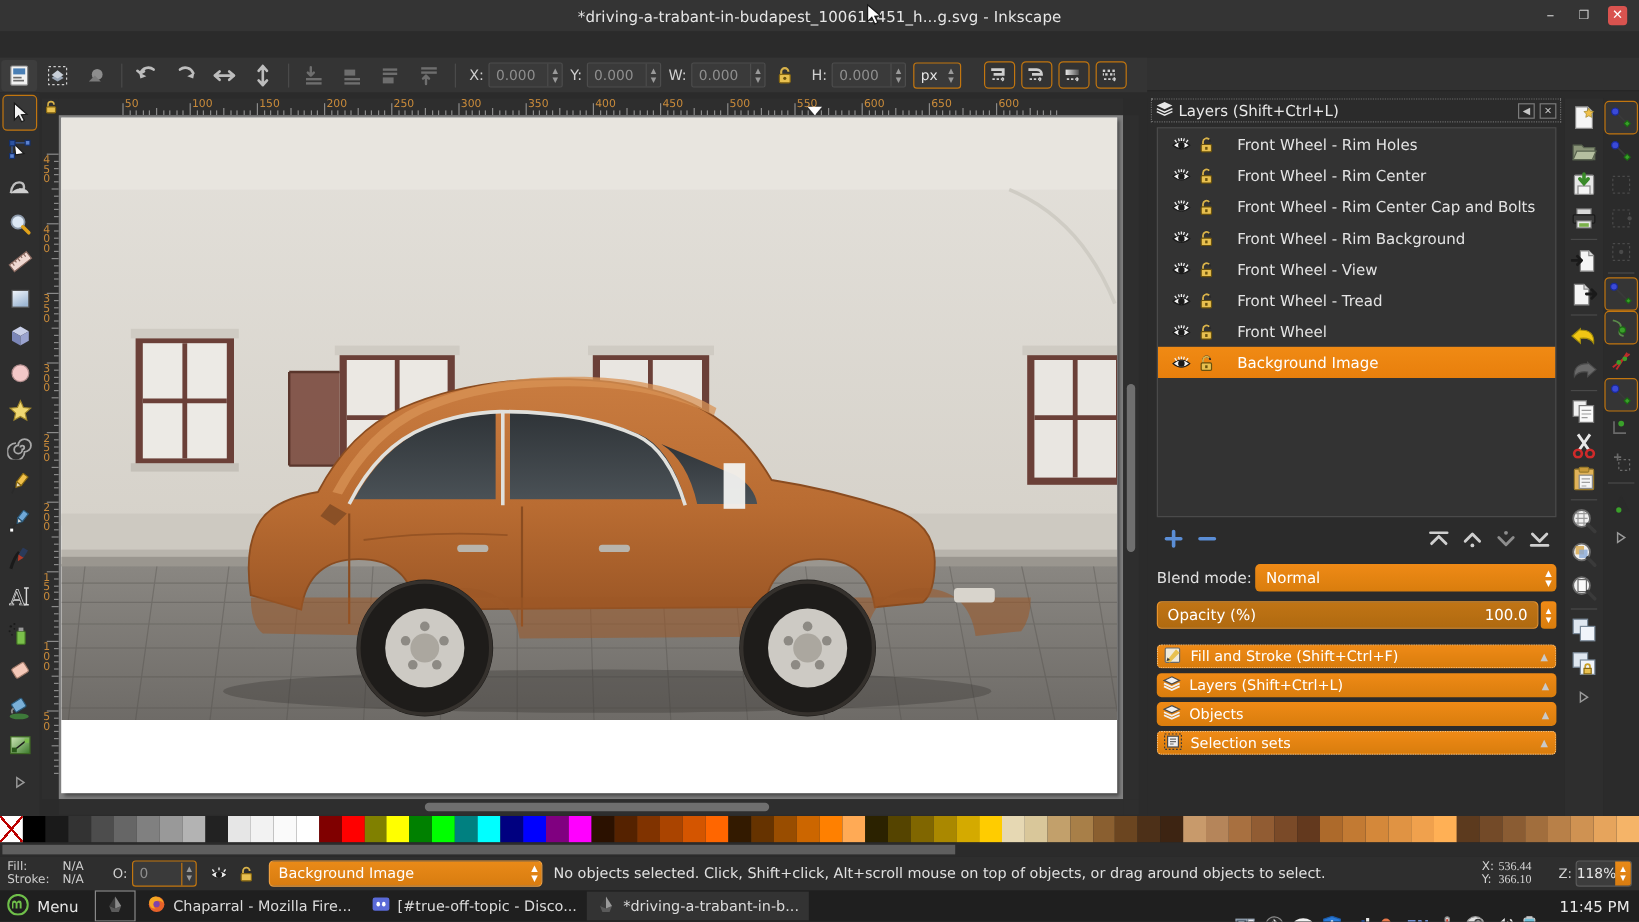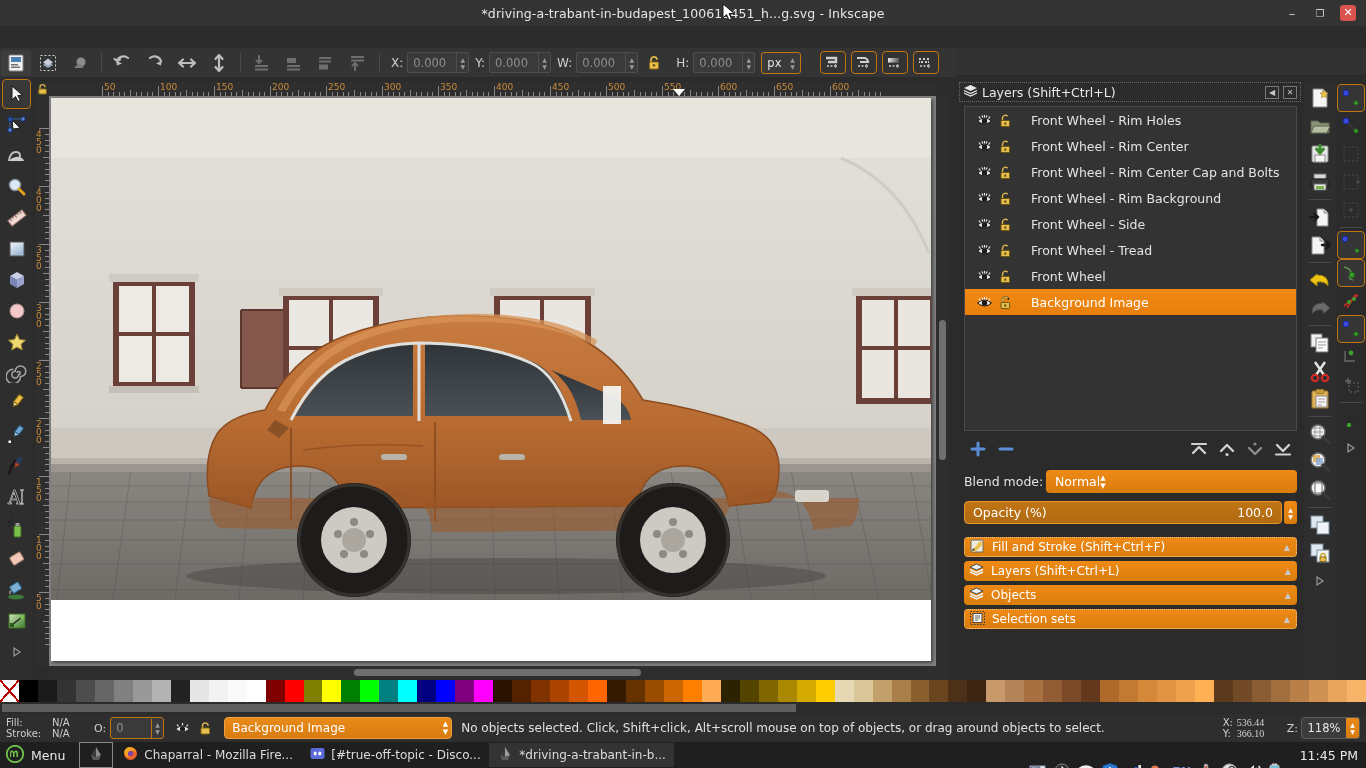--- a/index.html
+++ b/index.html
@@ -185,21 +185,21 @@
   }
   .statusmsg { flex: 1; font-size: 12px; color: #e0e0e0; padding-left: 9px; }
   .coords { font-size: 10px; color: #d4d4d4; line-height: 11px; margin-right: 6px; }
   .coordrow { display: flex; }
   .coordrow .k { width: 14px; color: #d4d4d4; }
   .coordrow .v { width: 44px; text-align: left; font-family: Liberation Serif, serif; font-size: 10px;}
   .zoombox {
     display: flex; align-items: center; height: 22px; margin-right: 6px;
     background: #3c3c3c; border: 1px solid #5a5a5a; border-radius: 3px;
   }
-  .zoombox .zv { width: 44px; text-align: center; font-size: 11.5px; color: #e8e8e8; }
+  .zoombox .zv { width: 32px; text-align: center; font-size: 11.5px; color: #e8e8e8; }
   .zoombox .zspin {
     width: 13px; height: 20px; background: linear-gradient(#e98a18,#d87c10);
     display:flex; flex-direction:column; align-items:center; justify-content:center;
     font-size:6px; line-height:7px; color:#fff; border-radius: 0 2px 2px 0;
   }
 
   
   .dock {
     position: absolute; left: 956px; top: 82px; width: 348px; height: 598px;
     background: #2b2b2b;
@@ -227,21 +227,21 @@
 
   .layerbtns { position: absolute; left: 8px; top: 354px; width: 333px; height: 26px; display:flex; align-items:center; }
   .lb { width: 28px; height: 24px; display:flex; align-items:center; justify-content:center; }
 
   .blendrow {
     position: absolute; left: 8px; top: 388px; width: 333px; height: 23px;
     display: flex; align-items: center;
   }
   .blendrow .lbl { font-size: 12.5px; color: #e2e2e2; width: 82px; }
   .blendsel {
-    flex: 1; height: 23px; display: flex; align-items: center; 
+    flex: 1; height: 23px; display: flex; align-items: center; justify-content: space-between;
     background: linear-gradient(#ef8a16,#d97d0d); border-radius: 4px;
     color: #fff; font-size: 12.5px; padding: 0 4px 0 9px;
   }
   .opacityrow {
     position: absolute; left: 8px; top: 419px; width: 333px; height: 23px; display:flex; align-items:center;
   }
   .opbar {
     flex: 1; height: 23px; border: 1px solid #e8932b; border-radius: 4px;
     background: linear-gradient(#c07415,#b06a10);
     display: flex; align-items: center; justify-content: space-between;
@@ -1141,21 +1141,21 @@
             </svg>
           </span>
           <span class="ic">
             <svg width="14" height="15" viewBox="0 0 14 15">
               <path d="M3.5 7.5 v-2.4 a3 3 0 0 1 6 0" fill="none" stroke="#2a2a2a" stroke-width="1.6"></path>
               <path d="M3.5 7.5 v-2.4 a3 3 0 0 1 5.2 -1.9" fill="none" stroke="#d8b24a" stroke-width="1.5"></path>
               <rect x="2" y="7.4" width="8.6" height="6.2" rx="0.9" fill="#e8c04f" stroke="#6a520d"></rect>
               <rect x="5.3" y="9.4" width="2" height="2.4" fill="#6a520d"></rect>
             </svg>
           </span>
-          <span class="lname">Front Wheel - Side</span>
+          <span class="lname">Front Wheel - View</span>
         </div>
         <div class="layerrow">
           <span class="ic">
             <svg width="17" height="13" viewBox="0 0 17 13">
               <path d="M1.5 7 q7 -6 14 0 q-7 6 -14 0 z" fill="#f0f0f0" stroke="#1a1a1a"></path>
               <circle cx="8.5" cy="7" r="2.7" fill="#1a1a1a"></circle>
               <path d="M3 2.5 l1.5 2.2 M6 1.3 l.8 2.4 M8.5 1 v2.4 M11 1.3 l-.8 2.4 M14 2.5 l-1.5 2.2" stroke="#f0f0f0" stroke-width="1.1"></path>
             </svg>
           </span>
           <span class="ic">

